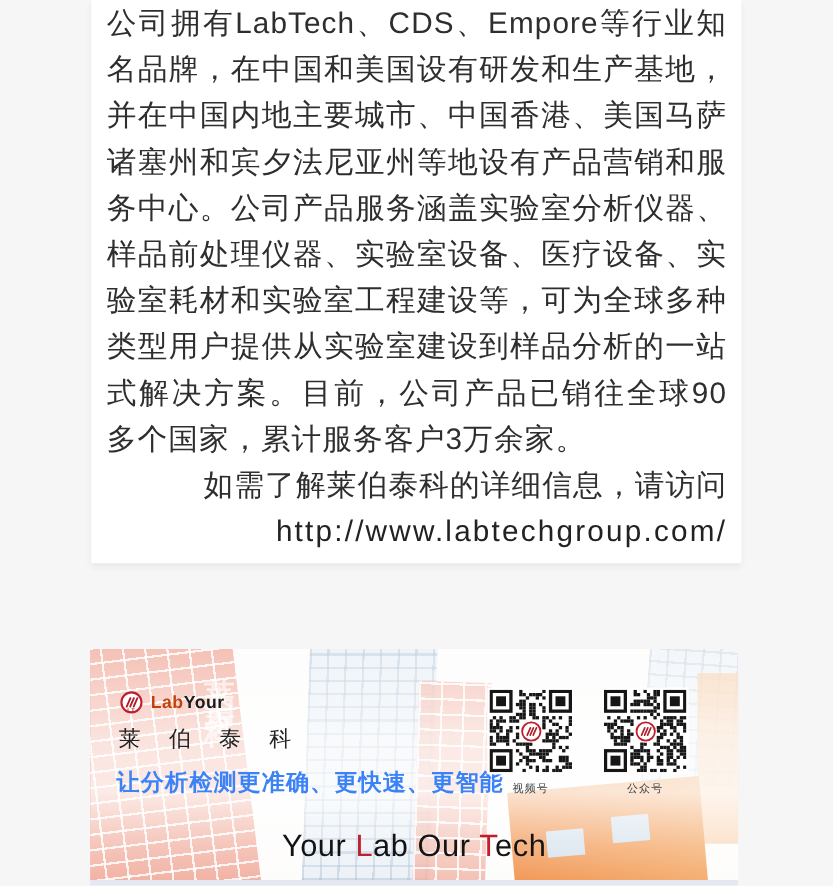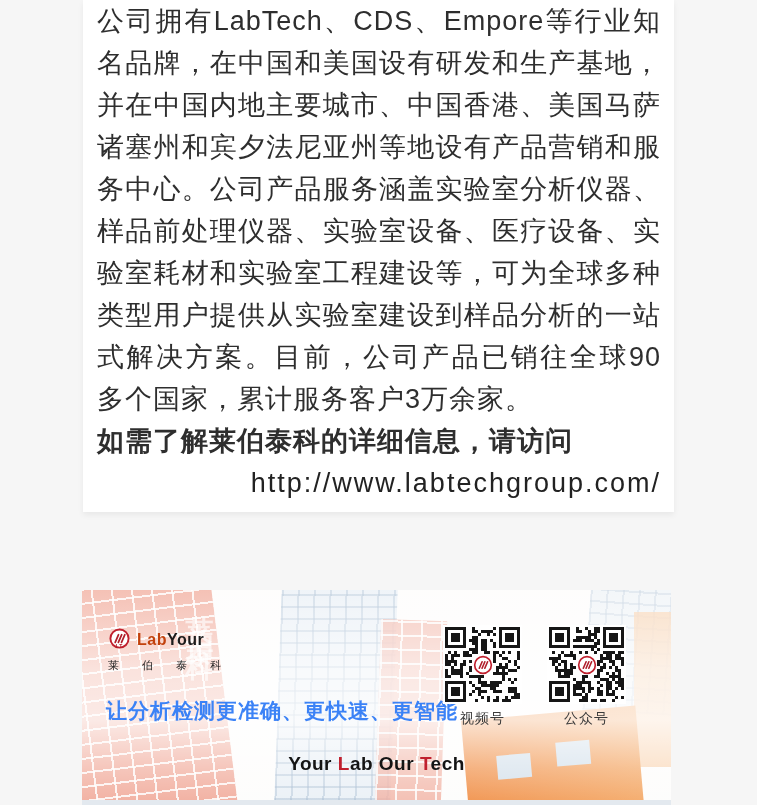--- a/index.html
+++ b/index.html
@@ -18,21 +18,21 @@
     box-shadow:0 3px 6px rgba(0,0,0,0.06);
     padding:0 13px 0 14px;
   }
   .body-text {
     margin:0;
     font-size:27px; line-height:42px;
     color:#2e2e2e; letter-spacing:1px;
     text-align:justify;
     font-family:"Liberation Sans", sans-serif;
   }
-  .body-text.noline { text-align:left;font-weight:bold; }
+  .body-text.noline { text-align:right; }
   .url-line {
     margin:0;
     font-size:27px; line-height:42px;
     color:#222; letter-spacing:2px;
     text-align:right; text-decoration:none; display:block;
     font-family:"Liberation Sans", sans-serif;
   }
 
   
   .banner {
@@ -85,40 +85,40 @@
   .logo-row { display:flex; align-items:center; }
   .logo-mark { position:relative; width:23px; height:23px; margin-right:6px; }
   .logo-mark svg { display:block; }
   .lt-text {
     position:absolute; left:0; right:0; top:15px; text-align:center;
     font-size:5px; font-weight:bold; color:#b01e2a; letter-spacing:1px;
   }
   .brand-en { font-size:16px; font-weight:bold; letter-spacing:.5px; }
   .brand-red { color:#c2410c; }
   .brand-black { color:#1c1c1c; }
-  .brand-cn { margin-top:7px; font-size:11px; color:#222; letter-spacing:10px; white-space:nowrap; }
+  .brand-cn { margin-top:7px; font-size:20px; color:#222; letter-spacing:10px; white-space:nowrap; }
 
   .slogan {
     position:absolute; left:24px; top:107px;
     font-size:21px; font-weight:bold; color:#3b82f6; letter-spacing:1px; white-space:nowrap;
   }
 
   .qr-group { position:absolute; left:361px; top:35px; display:flex; gap:25px; }
   .qr-box { width:79px; }
   .qr-code { position:relative; width:79px; height:79px; background:#fff; padding:2px; }
   .qr-code svg { display:block; }
   .qr-logo {
     position:absolute; left:50%; top:50%; width:20px; height:20px;
     transform:translate(-50%,-50%); background:#fff; border-radius:50%;
   }
-  .qr-label { margin-top:6px; text-align:center; font-size:14px; color:#3a3a3a; letter-spacing:1px; }
+  .qr-label { margin-top:6px; text-align:center; font-size:10px; color:#3a3a3a; letter-spacing:1px; }
 
   .tagline {
     position:absolute; left:0; width:100%; top:163px; text-align:center;
-    font-size:19px; font-weight:bold; color:#141414; letter-spacing:.5px;
+    font-size:28px; font-weight:normal; color:#141414; letter-spacing:.5px;
   }
   .tagline .accent { color:#c0202e; }
 
   
   .bottom-strip {
     position:absolute; left:82px; top:800px; width:589px; height:5px;
     background:#e3e9ef;
   }
 </style>
 </head>

